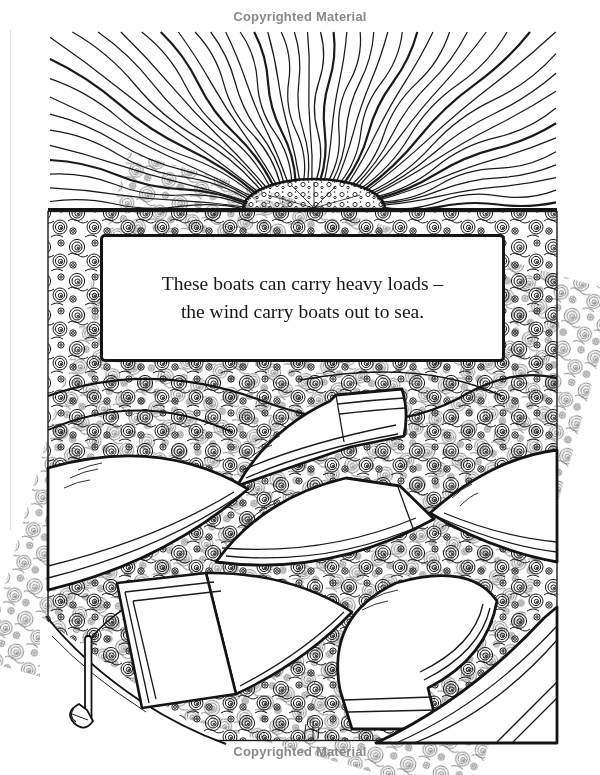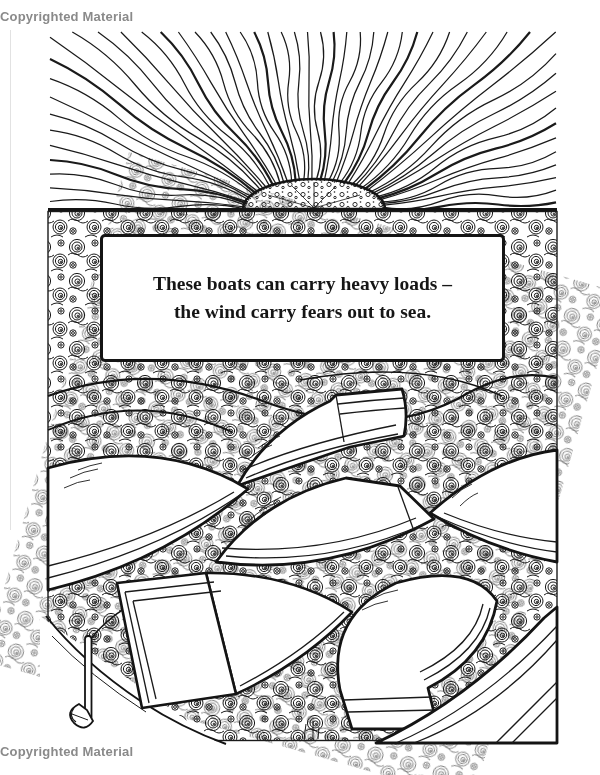--- a/index.html
+++ b/index.html
@@ -1,31 +1,31 @@
 <!DOCTYPE html>
 <html><head>
 <meta charset="utf-8">
 <style>
   html,body{margin:0;padding:0;background:#ffffff;}
   body{width:600px;height:775px;position:relative;overflow:hidden;
        font-family:"Liberation Sans",sans-serif;}
-  .watermark{position:absolute;left:0;width:600px;text-align:left;
+  .watermark{position:absolute;left:0;width:600px;text-align:center;
        font-weight:bold;font-size:13px;letter-spacing:.2px;color:#8a8a8a;z-index:5;}
   #wm-top{top:9px;}
   #wm-bottom{top:744px;}
   #page-edge{position:absolute;left:10px;top:30px;width:1px;height:500px;
        background:#e2e2e2;z-index:1;}
   #art{position:absolute;left:0;top:0;z-index:2;}
   #caption-box{position:absolute;left:100px;top:234px;width:405px;height:128px;
        box-sizing:border-box;background:#ffffff;border:3.5px solid #141414;
        border-radius:5px;z-index:4;display:flex;flex-direction:column;
        justify-content:center;align-items:center;padding:4px 10px;}
   .caption-line{font-family:"Liberation Serif","DejaVu Serif",serif;
        font-size:19.5px;line-height:28.5px;color:#161616;text-align:right;
-       white-space:nowrap;font-weight:bold;}
+       white-space:nowrap;}
 </style>
 </head>
 <body>
 
 <div id="wm-top" class="watermark">Copyrighted Material</div>
 
 <div id="page-edge"></div>
 
 <svg id="art" width="600" height="775" viewBox="0 0 600 775" xmlns="http://www.w3.org/2000/svg">
   <defs>
@@ -249,16 +249,16 @@
 
   <g stroke="#1a1a1a" stroke-width="1" fill="none">
     <path d="M306,724 L304,739"></path>
       <path d="M313,721 L313,741"></path>
       <path d="M319,727 L318,739"></path>
   </g>
 </svg>
 
 <div id="caption-box">
   <div class="caption-line">These boats can carry heavy loads –</div>
-  <div class="caption-line">the wind carry fears out to sea.</div>
+  <div class="caption-line">the wind carry boats out to sea.</div>
 </div>
 
 <div id="wm-bottom" class="watermark">Copyrighted Material</div>
 
 </body></html>

